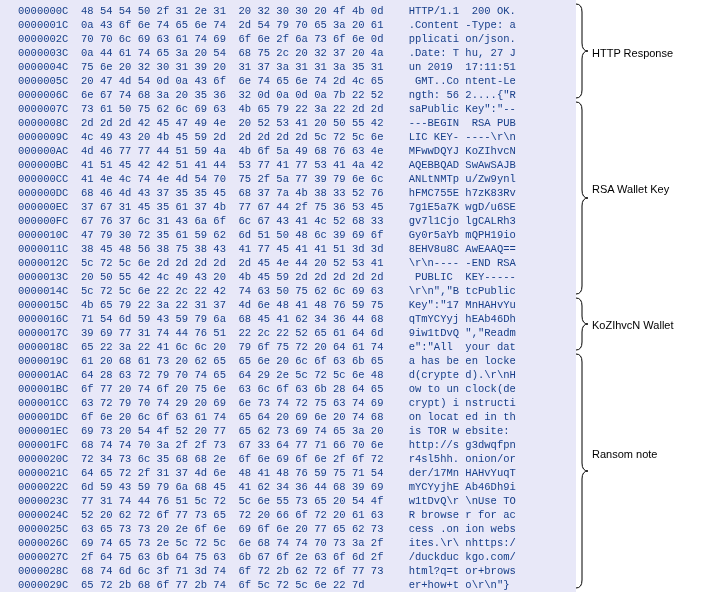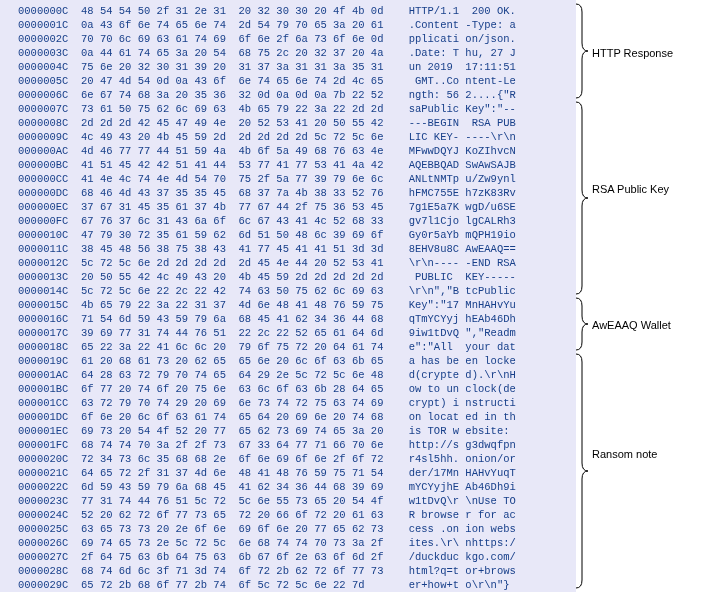--- a/index.html
+++ b/index.html
@@ -101,28 +101,28 @@
     <path d="M12 49 Q6 49 6 57 L6 88 Q6 96 0 96" fill="none" stroke="#000" stroke-width="1"></path>
   </svg>
       </div>
       <div class="anno-label" style="left: 16px; top: 46px; text-align: right;">HTTP Response</div>
       <div class="brace" style="top: 100px;">
         <svg width="14" height="196" viewBox="0 0 14 196">
     <path d="M0 2 Q6 2 6 10 L6 90 Q6 98 12 98" fill="none" stroke="#000" stroke-width="1"></path>
     <path d="M12 98 Q6 98 6 106 L6 186 Q6 194 0 194" fill="none" stroke="#000" stroke-width="1"></path>
   </svg>
       </div>
-      <div class="anno-label" style="left: 16px; top: 182px;">RSA Public Key</div>
+      <div class="anno-label" style="left: 16px; top: 182px;">RSA Wallet Key</div>
       <div class="brace" style="top: 296px;">
         <svg width="14" height="56" viewBox="0 0 14 56">
     <path d="M0 2 Q6 2 6 10 L6 20 Q6 28 12 28" fill="none" stroke="#000" stroke-width="1"></path>
     <path d="M12 28 Q6 28 6 36 L6 46 Q6 54 0 54" fill="none" stroke="#000" stroke-width="1"></path>
   </svg>
       </div>
-      <div class="anno-label" style="left: 16px; top: 318px;">AwEAAQ Wallet</div>
+      <div class="anno-label" style="left: 16px; top: 318px;">KoZIhvcN Wallet</div>
       <div class="brace" style="top: 352px;">
         <svg width="14" height="238" viewBox="0 0 14 238">
     <path d="M0 2 Q6 2 6 10 L6 111 Q6 119 12 119" fill="none" stroke="#000" stroke-width="1"></path>
     <path d="M12 119 Q6 119 6 127 L6 228 Q6 236 0 236" fill="none" stroke="#000" stroke-width="1"></path>
   </svg>
       </div>
       <div class="anno-label" style="left: 16px; top: 447px;">Ransom note</div>
     </div>
 </div>
 

